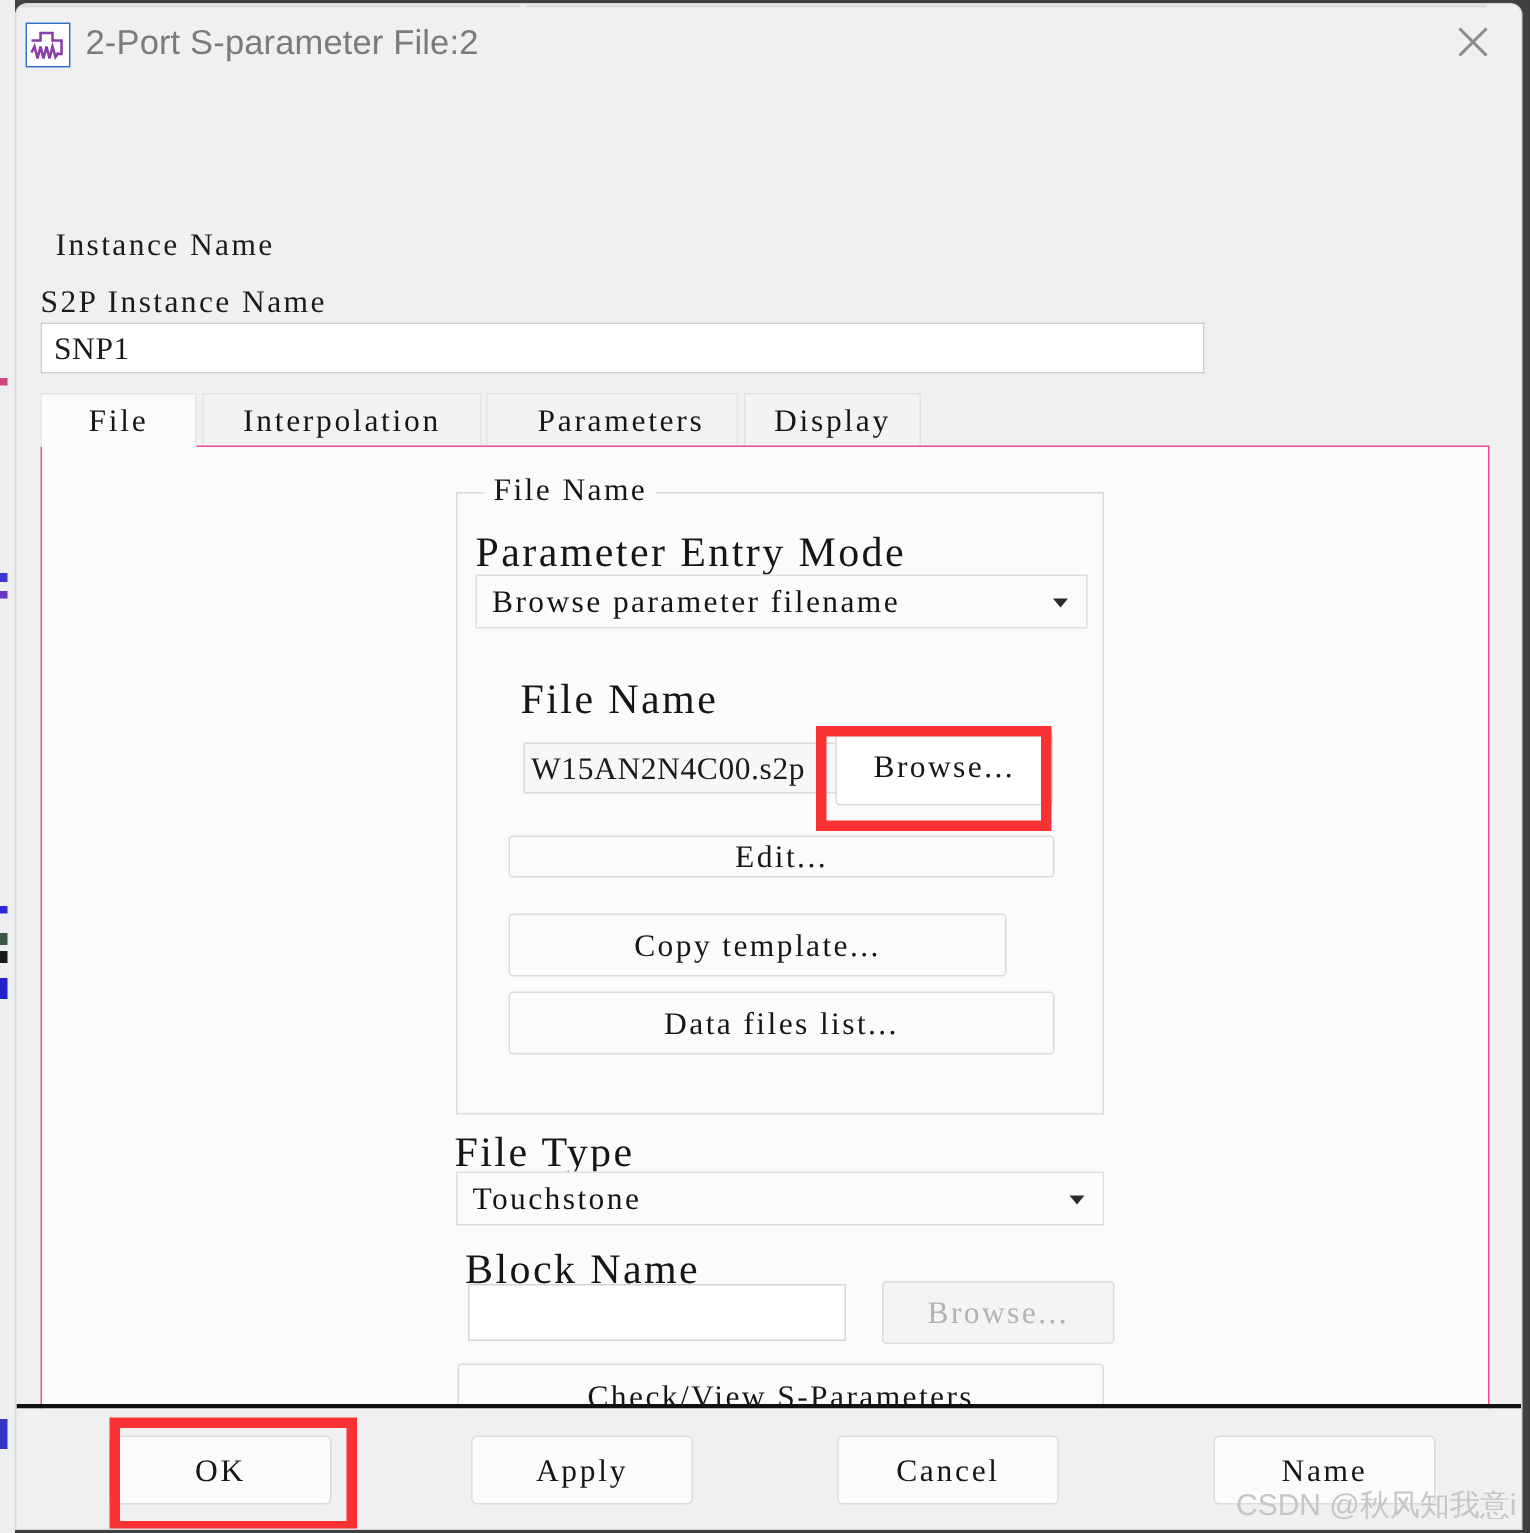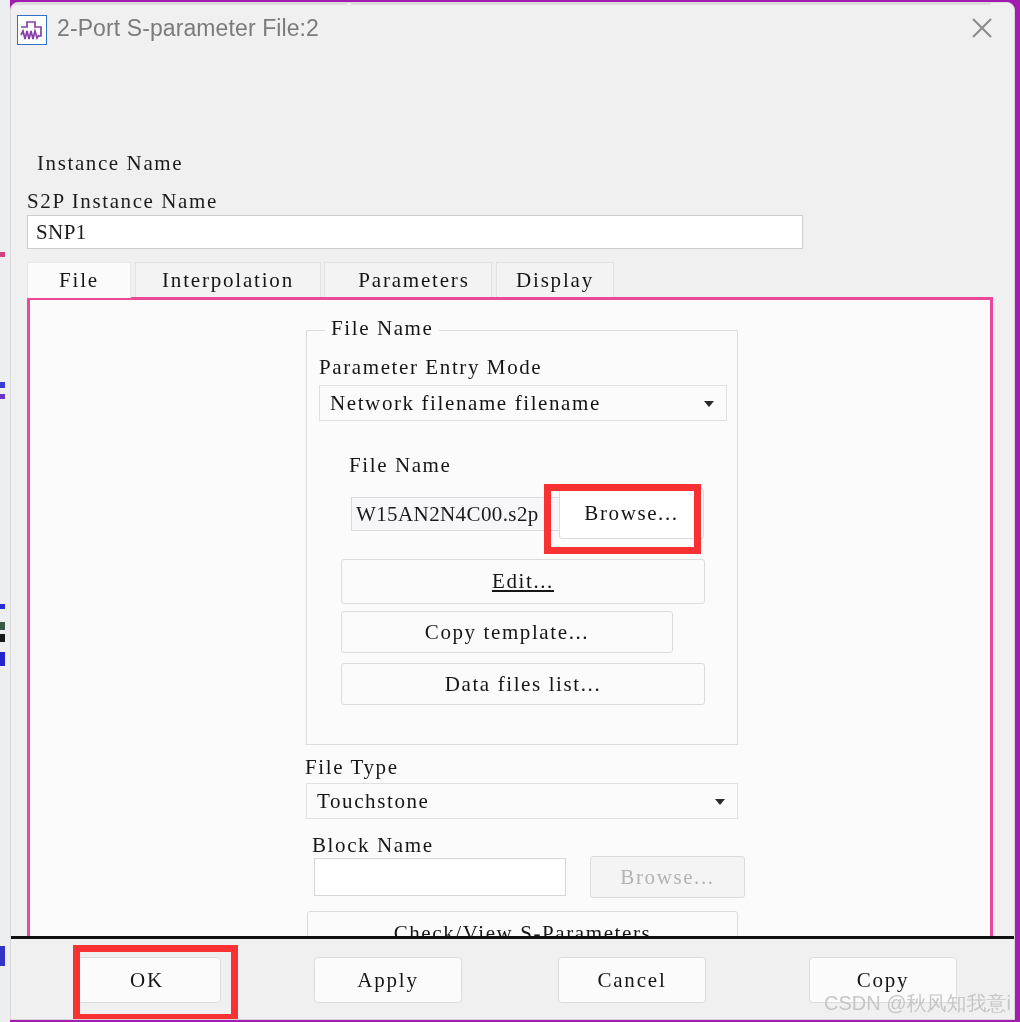--- a/index.html
+++ b/index.html
@@ -12,21 +12,21 @@
     height: 1022px;
     font-family: "Liberation Serif", serif;
     overflow: hidden;
   }
 
   
   #page {
     position: relative;
     width: 1020px;
     height: 1022px;
-    background: #a21caf;
+    background: #404040;
     overflow: hidden;
   }
   .bg-strip {
     position: absolute;
     left: 0; top: 0;
     width: 10px; height: 1022px;
     background: #eceef0;
   }
   .bg-frag { position: absolute; left: 0; width: 5px; }
 
@@ -146,21 +146,21 @@
     background: #fbfbfb;
     border-color: #e6e6e6;
     z-index: 3;
   }
 
   .tabpanel {
     position: absolute;
     left: 16px; top: 238px;
     width: 966px; height: 676px;
     background: #fbfbfb;
-    border: 3px solid #ec4899;
+    border: 1px solid #ec4899;
     box-sizing: border-box;
   }
 
   
   .groupbox {
     position: absolute;
     left: 276px; top: 30px;
     width: 432px; height: 415px;
     border: 1px solid #dcdcdc;
     box-sizing: border-box;
@@ -173,21 +173,21 @@
     font-family: "Liberation Serif", serif;
     font-size: 21px;
     letter-spacing: 1.6px;
     color: #161616;
     white-space: nowrap;
   }
 
   .inner-lbl {
     position: absolute;
     font-family: "Liberation Serif", serif;
-    font-size: 21px;
+    font-size: 28px;
     letter-spacing: 1.6px;
     color: #161616;
     white-space: nowrap;
   }
 
   .combo {
     position: absolute;
     background: #fbfbfb;
     border: 1px solid #e0e0e0;
     box-sizing: border-box;
@@ -330,31 +330,31 @@
       </div>
 
       <div class="tabpanel">
 
         <div class="groupbox">
           <div class="group-legend">File Name</div>
 
           <div class="inner-lbl" style="left:12px; top:24px;">Parameter Entry Mode</div>
 
           <div class="combo" style="left:12px; top:54px; width:408px; height:36px;">
-            <span>Network filename filename</span>
+            <span>Browse parameter filename</span>
             <span class="arrow"></span>
           </div>
 
           <div class="inner-lbl" style="left:42px; top:122px;">File Name</div>
 
           <div class="text-input" style="left:44px; top:166px; width:216px; height:34px; background:#f7f7f9; border-color:#dadada; padding:0 4px;" title="W15AN2N4C00.s2p">W15AN2N4C00.s2p</div>
 
           <div class="btn" style="left:252px; top:157px; width:145px; height:51px; background:#ffffff;">Browse...</div>
 
-          <div class="btn" style="left:34px; top:228px; width:364px; height:45px;text-decoration:underline;">Edit...</div>
+          <div class="btn" style="left:34px; top:228px; width:364px; height:28px;">Edit...</div>
 
           <div class="btn" style="left:34px; top:280px; width:332px; height:42px;">Copy template...</div>
 
           <div class="btn" style="left:34px; top:332px; width:364px; height:42px;">Data files list...</div>
         </div>
 
         <div class="inner-lbl" style="left:275px; top:455px;">File Type</div>
 
         <div class="combo" style="left:276px; top:483px; width:432px; height:36px;">
           <span>Touchstone</span>
@@ -371,20 +371,20 @@
       </div>
 
       <div class="redbox" style="left:533px; top:425px; width:157px; height:70px;"></div>
     </div>
 
     <div class="sep-line"></div>
     <div class="footer">
       <div class="fbtn" style="left:62px;  width:148px;">OK</div>
       <div class="fbtn" style="left:303px; width:148px;">Apply</div>
       <div class="fbtn" style="left:547px; width:148px;">Cancel</div>
-      <div class="fbtn" style="left:798px; width:148px;">Copy</div>
+      <div class="fbtn" style="left:798px; width:148px;">Name</div>
     </div>
 
     <div class="redbox" style="left:62px; top:942px; width:165px; height:76px;"></div>
   </div>
 
   <div class="watermark">CSDN @秋风知我意i</div>
 </div>
 
 </body></html>

